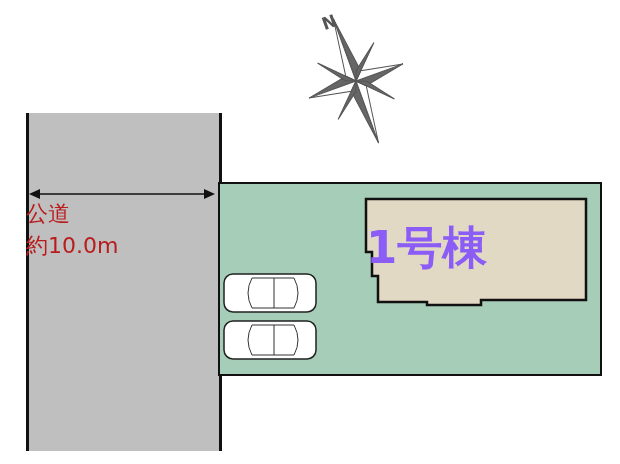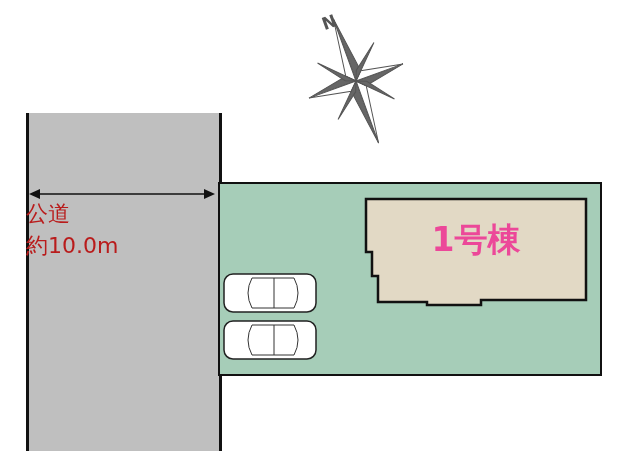--- a/index.html
+++ b/index.html
@@ -5,22 +5,22 @@
   html, body { margin:0; padding:0; background:#ffffff; }
   body { width:620px; height:464px; position:relative; overflow:hidden;
          font-family:"DejaVu Sans", sans-serif; }
   .road { position:absolute; left:26px; top:113px; width:190px; height:338px;
           background:#bfbfbf; border-left:3px solid #111; border-right:3px solid #111; }
   .road-label { position:absolute; left:26px; width:196px; 
                 color:#b91c1c; font-size:22px; line-height:24px; }
   .lot { position:absolute; left:218px; top:182px; width:380px; height:190px;
          background:#a6cdb8; border:2px solid #111; }
   svg { position:absolute; left:0; top:0; }
-  .bldg-label { position:absolute; left:366px; top:218px; width:220px; text-align:center;
-                font-size:33px; font-weight:bold; color:#ec4899; }
+  .bldg-label { position:absolute; left:366px; top:218px; width:220px; text-align:left;
+                font-size:45px; font-weight:bold; color:#8b5cf6; }
 </style>
 </head>
 <body>
 
 <div class="road"></div>
 <div class="road-label" style="top:202px;">公道</div>
 <div class="road-label" style="top:234px;">約10.0m</div>
 
 <div class="lot"></div>
 

